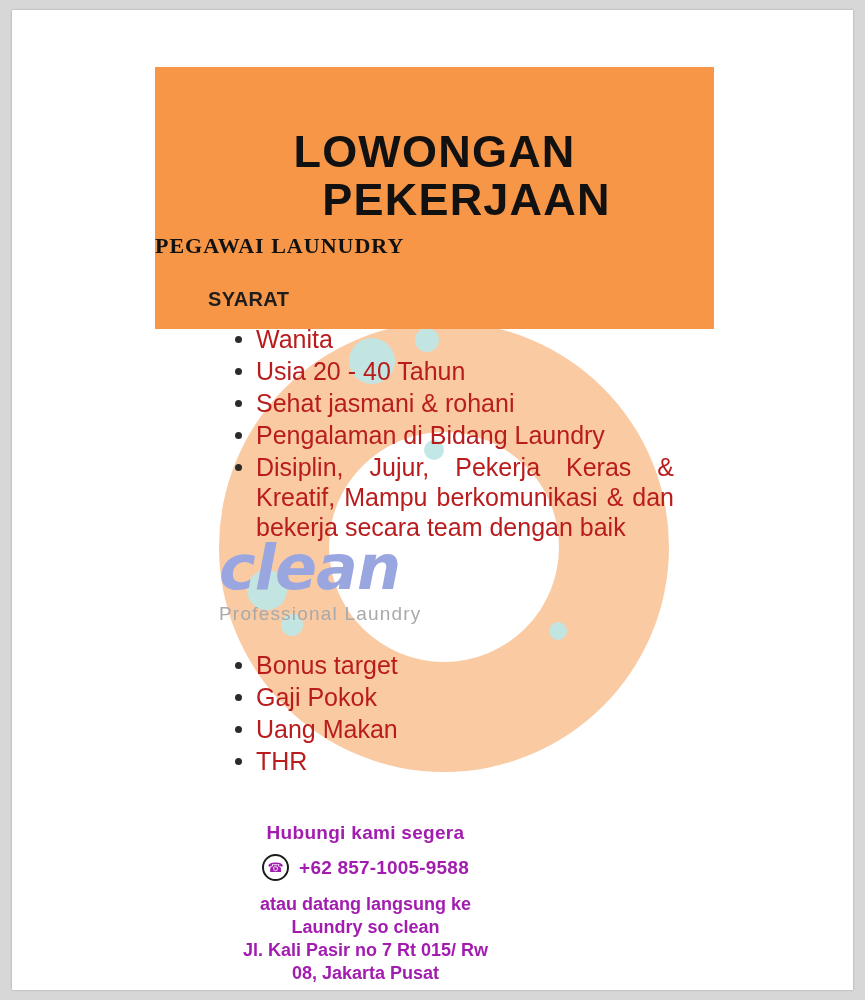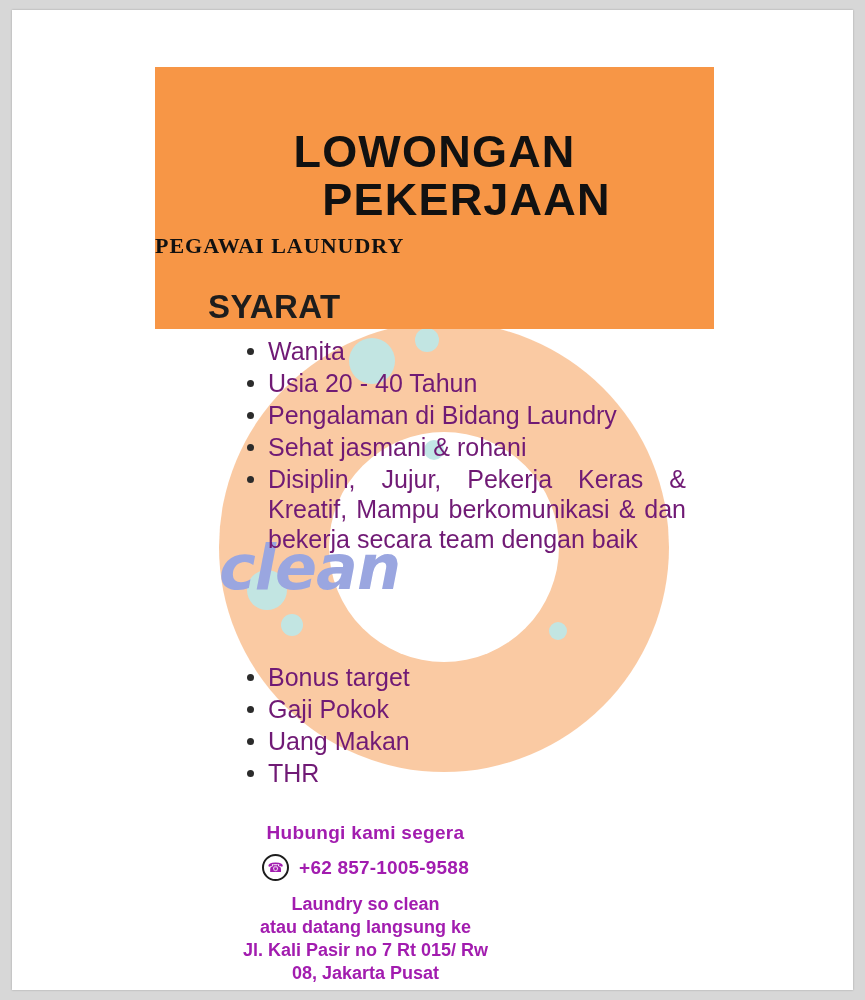--- a/index.html
+++ b/index.html
@@ -125,34 +125,34 @@
   
   .content {
     position: absolute;
     left: 0; top: 0;
     width: 841px;
     height: 980px;
     z-index: 3;
   }
   .section-head {
     position: absolute;
-    font-size: 33px;
+    font-size: 20px;
     font-weight: 800;
     color: #1d1d1d;
     letter-spacing: 0.4px;
   }
   #syarat-head { left: 196px; top: 278px; }
   #fasilitas-head { left: 196px; top: 603px; }
 
   ul.req-list, ul.fac-list {
     position: absolute;
-    margin: 16px;
+    margin: 4px;
     padding: 0;
     list-style: none;
-    color: #701a75;
+    color: #b91c1c;
   }
   ul.req-list { left: 210px; top: 310px; width: 420px; }
   ul.fac-list { left: 210px; top: 636px; width: 420px; }
 
   ul.req-list li, ul.fac-list li {
     position: relative;
     padding-left: 30px;
     font-size: 25px;
     line-height: 30px;
     margin-bottom: 2px;
@@ -235,50 +235,51 @@
       <div class="bubble" style="left:196px; top:6px; width:24px; height:24px;"></div>
       <div class="bubble bub-y" style="left:150px; top:132px; width:34px; height:34px;"></div>
       <div class="bubble" style="left:28px; top:248px; width:40px; height:40px;"></div>
       <div class="bubble" style="left:62px; top:292px; width:22px; height:22px;"></div>
       <div class="bubble" style="left:300px; top:258px; width:26px; height:26px;"></div>
       <div class="bubble" style="left:330px; top:300px; width:18px; height:18px;"></div>
       <div class="wm-hole"></div>
       <div class="bubble" style="left:205px; top:118px; width:20px; height:20px;"></div>
       <div class="wm-text">
         <div class="wm-clean">clean</div>
+        <div class="wm-sub">Professional Laundry</div>
       </div>
     </div>
 
     <div class="content">
 
       <div class="section-head" id="syarat-head">SYARAT</div>
       <ul class="req-list">
         <li>Wanita</li>
         <li>Usia 20 - 40 Tahun</li>
+        <li>Sehat jasmani &amp; rohani</li>
         <li>Pengalaman di Bidang Laundry</li>
-        <li>Sehat jasmani &amp; rohani</li>
         <li class="justified">Disiplin, Jujur, Pekerja Keras &amp; Kreatif, Mampu berkomunikasi &amp; dan bekerja secara team dengan baik</li>
       </ul>
 
       <ul class="fac-list">
         <li>Bonus target</li>
         <li>Gaji Pokok</li>
         <li>Uang Makan</li>
         <li>THR</li>
       </ul>
 
       <div class="footer">
         <div class="f-head">Hubungi kami segera</div>
         <div class="phone-row">
           <span class="phone-icon">☎</span>
           <span class="phone-num">+62 857-1005-9588</span>
         </div>
         <div class="addr">
+          <div>atau datang langsung ke</div>
           <div>Laundry so clean</div>
-          <div>atau datang langsung ke</div>
           <div>Jl. Kali Pasir no 7 Rt 015/ Rw</div>
           <div>08, Jakarta Pusat</div>
         </div>
       </div>
 
     </div>
   </div>
 </div>
 
 </body></html>

